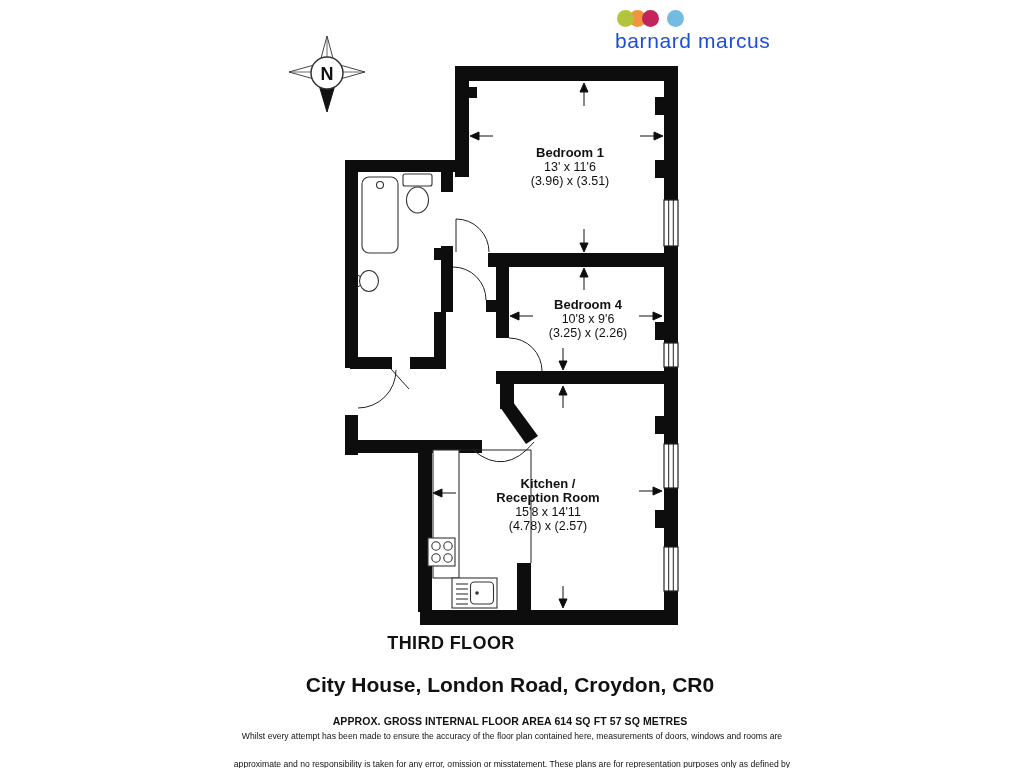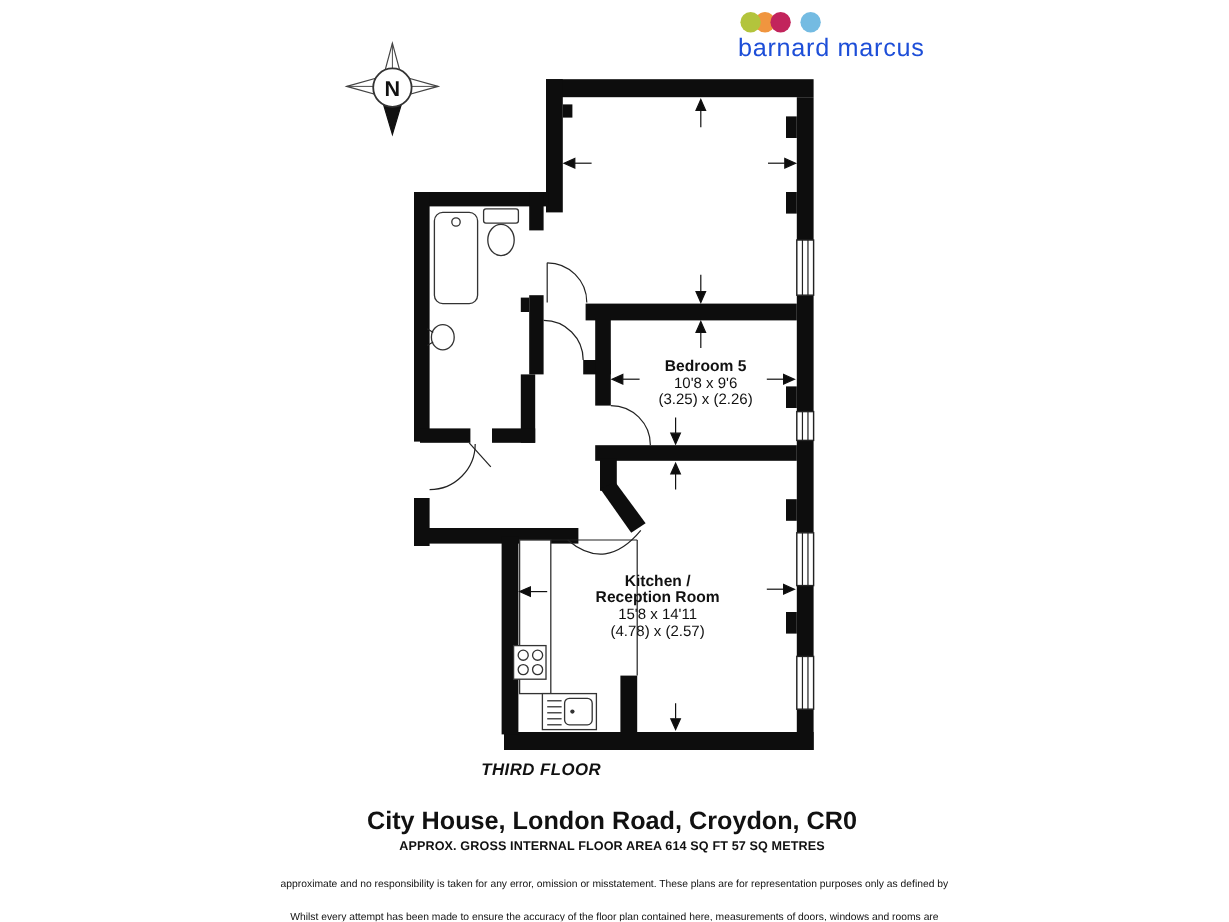--- a/index.html
+++ b/index.html
@@ -9,23 +9,23 @@
   .abs{position:absolute;}
   .center{transform:translateX(-50%);text-align:center;}
   
   .logo-text{font-size:21px;color:#1d4ed8;letter-spacing:0.6px;}
   .dot{position:absolute;width:17px;height:17px;border-radius:50%;top:0;}
   .d0{left:5px;z-index:2;} .d1{left:17px;z-index:1;} .d2{left:30px;z-index:2;} .d3{left:55px;z-index:2;}
   
   .room-label{line-height:14px;font-size:12.5px;white-space:nowrap;}
   .room-label .rname{font-weight:bold;font-size:13px;}
   
-  .floor-label{font-weight:bold;font-size:14px;letter-spacing:0.4px;font-style:italic;}
+  .floor-label{font-weight:bold;font-size:18px;letter-spacing:0.4px;}
   .address{font-weight:bold;font-size:21px;}
-  .area-line{font-weight:bold;font-size:10.5px;letter-spacing:0.1px;}
+  .area-line{font-weight:bold;font-size:10.5px;letter-spacing:0.1px;margin-top:16px;}
   .disclaimer{font-size:8.6px;line-height:9.4px;white-space:pre;}
   .copyright{font-weight:bold;font-size:9.5px;white-space:pre;}
   .wall{fill:#0d0d0d;}
   .thin{stroke:#222;stroke-width:1;fill:none;}
   .fix{stroke:#333;stroke-width:1.1;fill:#ffffff;}
   .arr{fill:#0d0d0d;}
 </style>
 </head>
 <body>
 
@@ -194,39 +194,44 @@
   <div class="abs" style="left:612px;top:10px;width:180px;height:45px;">
     <div class="abs" style="left:0;top:0;width:90px;height:18px;">
       <span class="dot d0" style="background: rgb(179, 196, 60);"></span>
       <span class="dot d1" style="background: rgb(240, 149, 63);"></span>
       <span class="dot d2" style="background: rgb(194, 36, 92);"></span>
       <span class="dot d3" style="background: rgb(116, 187, 226);"></span>
     </div>
     <div class="abs logo-text" style="left:3px;top:19px;">barnard marcus</div>
   </div>
 
+  <div class="abs center room-label" style="left:570px;top:146px;">
+    <div class="rname">Bedroom 1</div>
+    <div>13' x 11'6</div>
+    <div>(3.96) x (3.51)</div>
+  </div>
 
   <div class="abs center room-label" style="left:588px;top:298px;">
-    <div class="rname">Bedroom 5</div>
+    <div class="rname">Bedroom 4</div>
     <div>10'8 x 9'6</div>
     <div>(3.25) x (2.26)</div>
   </div>
 
   <div class="abs center room-label" style="left:548px;top:477px;">
     <div class="rname">Kitchen /</div>
     <div class="rname">Reception Room</div>
     <div>15'8 x 14'11</div>
     <div>(4.78) x (2.57)</div>
   </div>
 
   <div class="abs center floor-label" style="left:451px;top:633px;">THIRD FLOOR</div>
   <div class="abs center address" style="left:510px;top:673px;text-align:right;">City House, London Road, Croydon, CR0</div>
   <div class="abs center area-line" style="left:510px;top:699px;">APPROX. GROSS INTERNAL FLOOR AREA 614 SQ FT 57 SQ METRES</div>
 
   <div class="abs center disclaimer" style="left:512px;top:713px;">
+    <div>Whilst every attempt has been made to ensure the accuracy of the floor plan contained here, measurements of doors, windows and rooms are</div>
     <div>approximate and no responsibility is taken for any error, omission or misstatement. These plans are for representation purposes only as defined by</div>
-    <div>Whilst every attempt has been made to ensure the accuracy of the floor plan contained here, measurements of doors, windows and rooms are</div>
     
     
   </div>
 
 
 </div>
 
 </body></html>

